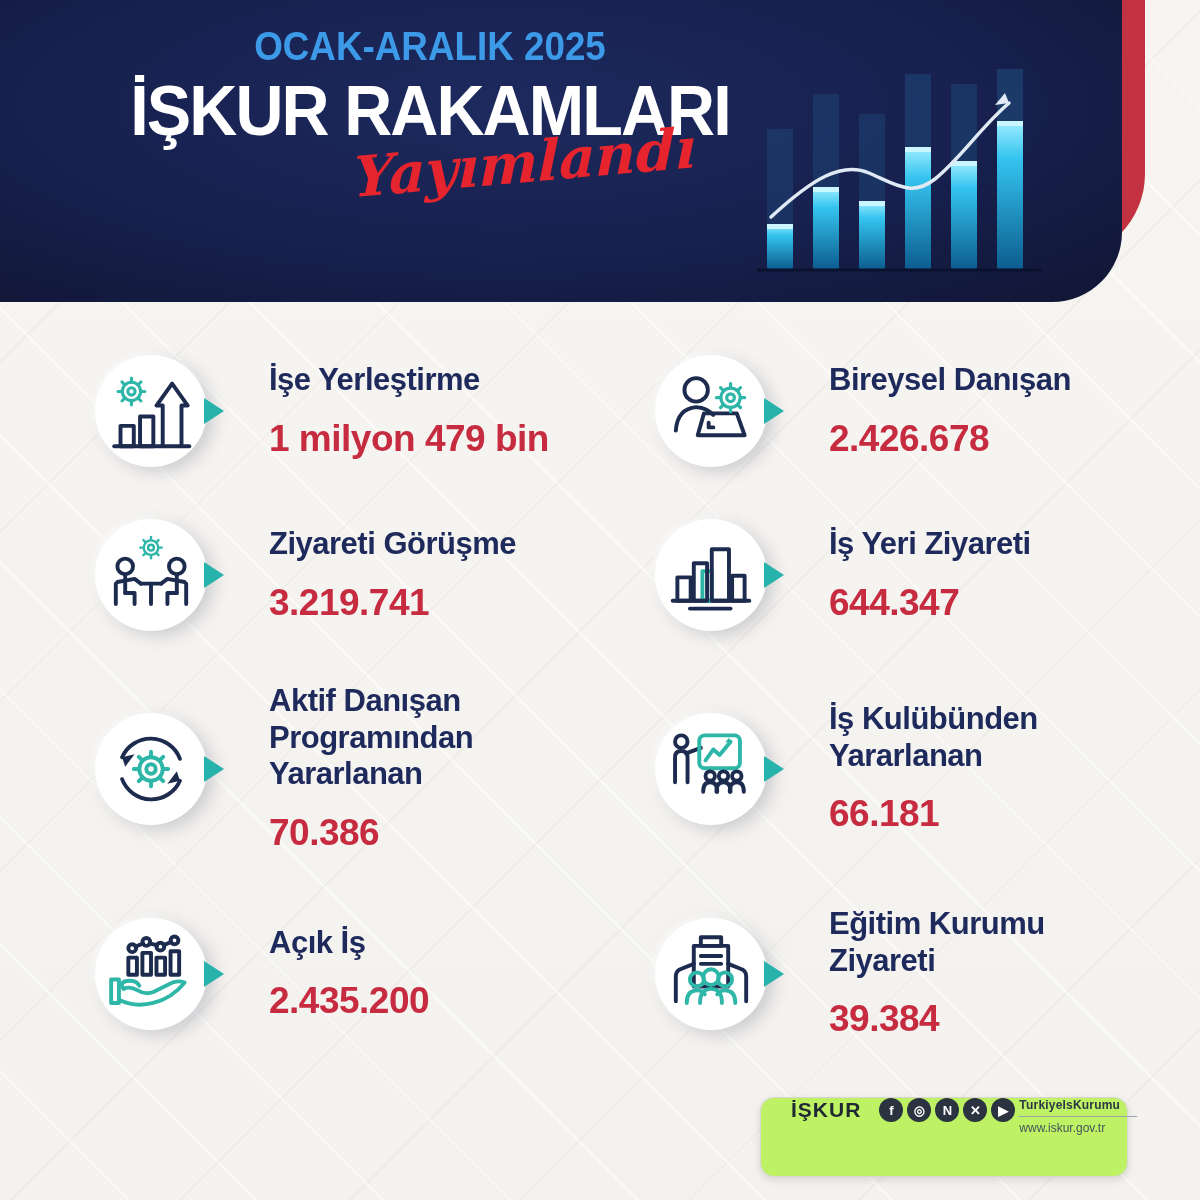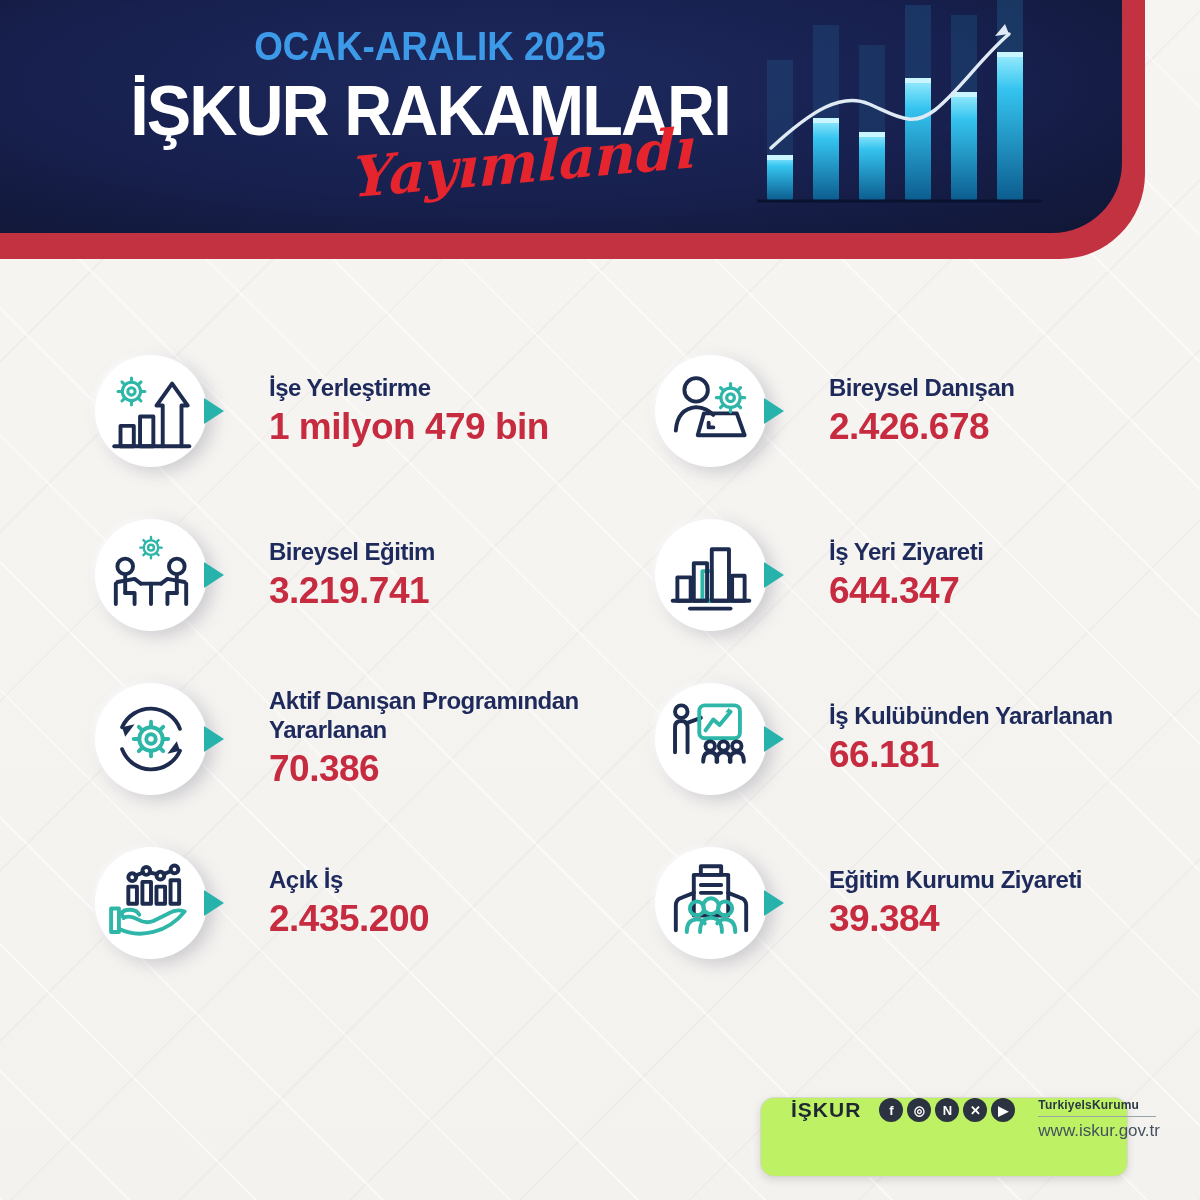--- a/index.html
+++ b/index.html
@@ -22,21 +22,21 @@
   
   .header-wrap { position:relative; width:1200px; height:259px; }
   .header-red {
     position:absolute; top:0; left:0;
     width:1145px; height:259px;
     background:#c23240;
     border-bottom-right-radius:85px;
   }
   .header-navy {
     position:absolute; top:0; left:0;
-    width:1122px; height:233px;
+    width:1122px; height:302px;
     background:radial-gradient(ellipse at 45% 35%, #1d2a5e 0%, #17204e 55%, #101634 100%);
     border-bottom-right-radius:70px;
     overflow:hidden;
   }
   .header-text { position:absolute; top:24px; left:90px; width:680px; text-align:center; }
   .header-period {
     color:#3d9ae8; font-size:40px; font-weight:800; letter-spacing:0px;
     transform:scaleX(0.92); transform-origin:center;
   }
   .header-title {
@@ -70,26 +70,26 @@
   }
   .play-tri {
     position:absolute; right:-17px; top:50%; transform:translateY(-50%);
     width:0; height:0;
     border-left:20px solid #27b3ab;
     border-top:13px solid transparent;
     border-bottom:13px solid transparent;
   }
   .stat-text { margin-left:62px; }
   .stat-title {
-    color:#1e2a5c; font-weight:800; font-size:24px; line-height:1.18;
+    color:#1e2a5c; font-weight:800; font-size:31px; line-height:1.18;
     letter-spacing:-0.5px; max-width:310px;
   }
   .stat-value {
     color:#c62b40; font-weight:800; font-size:37px; line-height:1.15;
-    letter-spacing:-0.5px; margin-top:4px; white-space:nowrap;
+    letter-spacing:-0.5px; margin-top:19px; white-space:nowrap;
   }
 
   
   .footer-pill {
     position:absolute; left:760px; top:1097px;
     width:368px; height:80px;
     background:#bef264;
     border:1px solid #d9d6d2;
     border-radius:14px;
     box-shadow:0 3px 8px rgba(0,0,0,0.12);
@@ -100,24 +100,24 @@
     font-size:21px; font-weight:800; color:#1f2733; letter-spacing:1px;
     margin-left:10px;
   }
   .social-row { display:flex; gap:4px; margin-left:18px; }
   .social-dot {
     width:24px; height:24px; border-radius:50%;
     background:#2b3340; color:#ffffff;
     font-size:13px; font-weight:700;
     display:flex; align-items:center; justify-content:center;
   }
-  .footer-right { margin-left:23px; display:flex; flex-direction:column; align-items:flex-start; }
+  .footer-right { margin-left:4px; display:flex; flex-direction:column; align-items:flex-start; }
   .footer-handle { font-size:12px; font-weight:700; color:#2b3744; letter-spacing:0.2px; }
   .footer-divider { width:118px; height:1px; background:#9aa4ad; margin:4px 0; }
-  .footer-site { font-size:17px; color:#44525e; }
+  .footer-site { font-size:12px; color:#44525e; }
 
   svg .navy { stroke:#1d2b4e; fill:none; stroke-width:5; stroke-linecap:round; stroke-linejoin:round; }
   svg .teal { stroke:#2eb6a8; fill:none; stroke-width:5; stroke-linecap:round; stroke-linejoin:round; }
   svg .navyfill { fill:#1d2b4e; stroke:none; }
 </style>
 </head>
 <body>
 
 <div class="bg-texture"></div>
 
@@ -245,21 +245,21 @@
         <path class="navy" d="M10,66 L10,92 M22,78 L34,78 L34,92"></path>
         <circle class="navy" cx="88" cy="44" r="10"></circle>
         <path class="navy" d="M88,55 L88,78 M98,64 L76,60 L68,66"></path>
         <path class="navy" d="M100,66 L100,92 M88,78 L76,78 L76,92"></path>
         <line class="navy" x1="42" y1="66" x2="68" y2="66"></line>
         <line class="navy" x1="55" y1="66" x2="55" y2="92"></line>
       </svg>
       <span class="play-tri"></span>
     </div>
     <div class="stat-text">
-      <div class="stat-title">Bireysel Eğitim</div>
+      <div class="stat-title">Ziyareti Görüşme</div>
       <div class="stat-value">3.219.741</div>
     </div>
   </div>
 
   <div class="stat">
     <div class="icon-badge">
       <svg width="86" height="86" viewBox="0 0 110 110">
         <line class="navy" x1="6" y1="88" x2="104" y2="88"></line>
         <line class="navy" x1="28" y1="98" x2="80" y2="98"></line>
         <rect class="teal" x="44" y="50" width="12" height="38"></rect>

